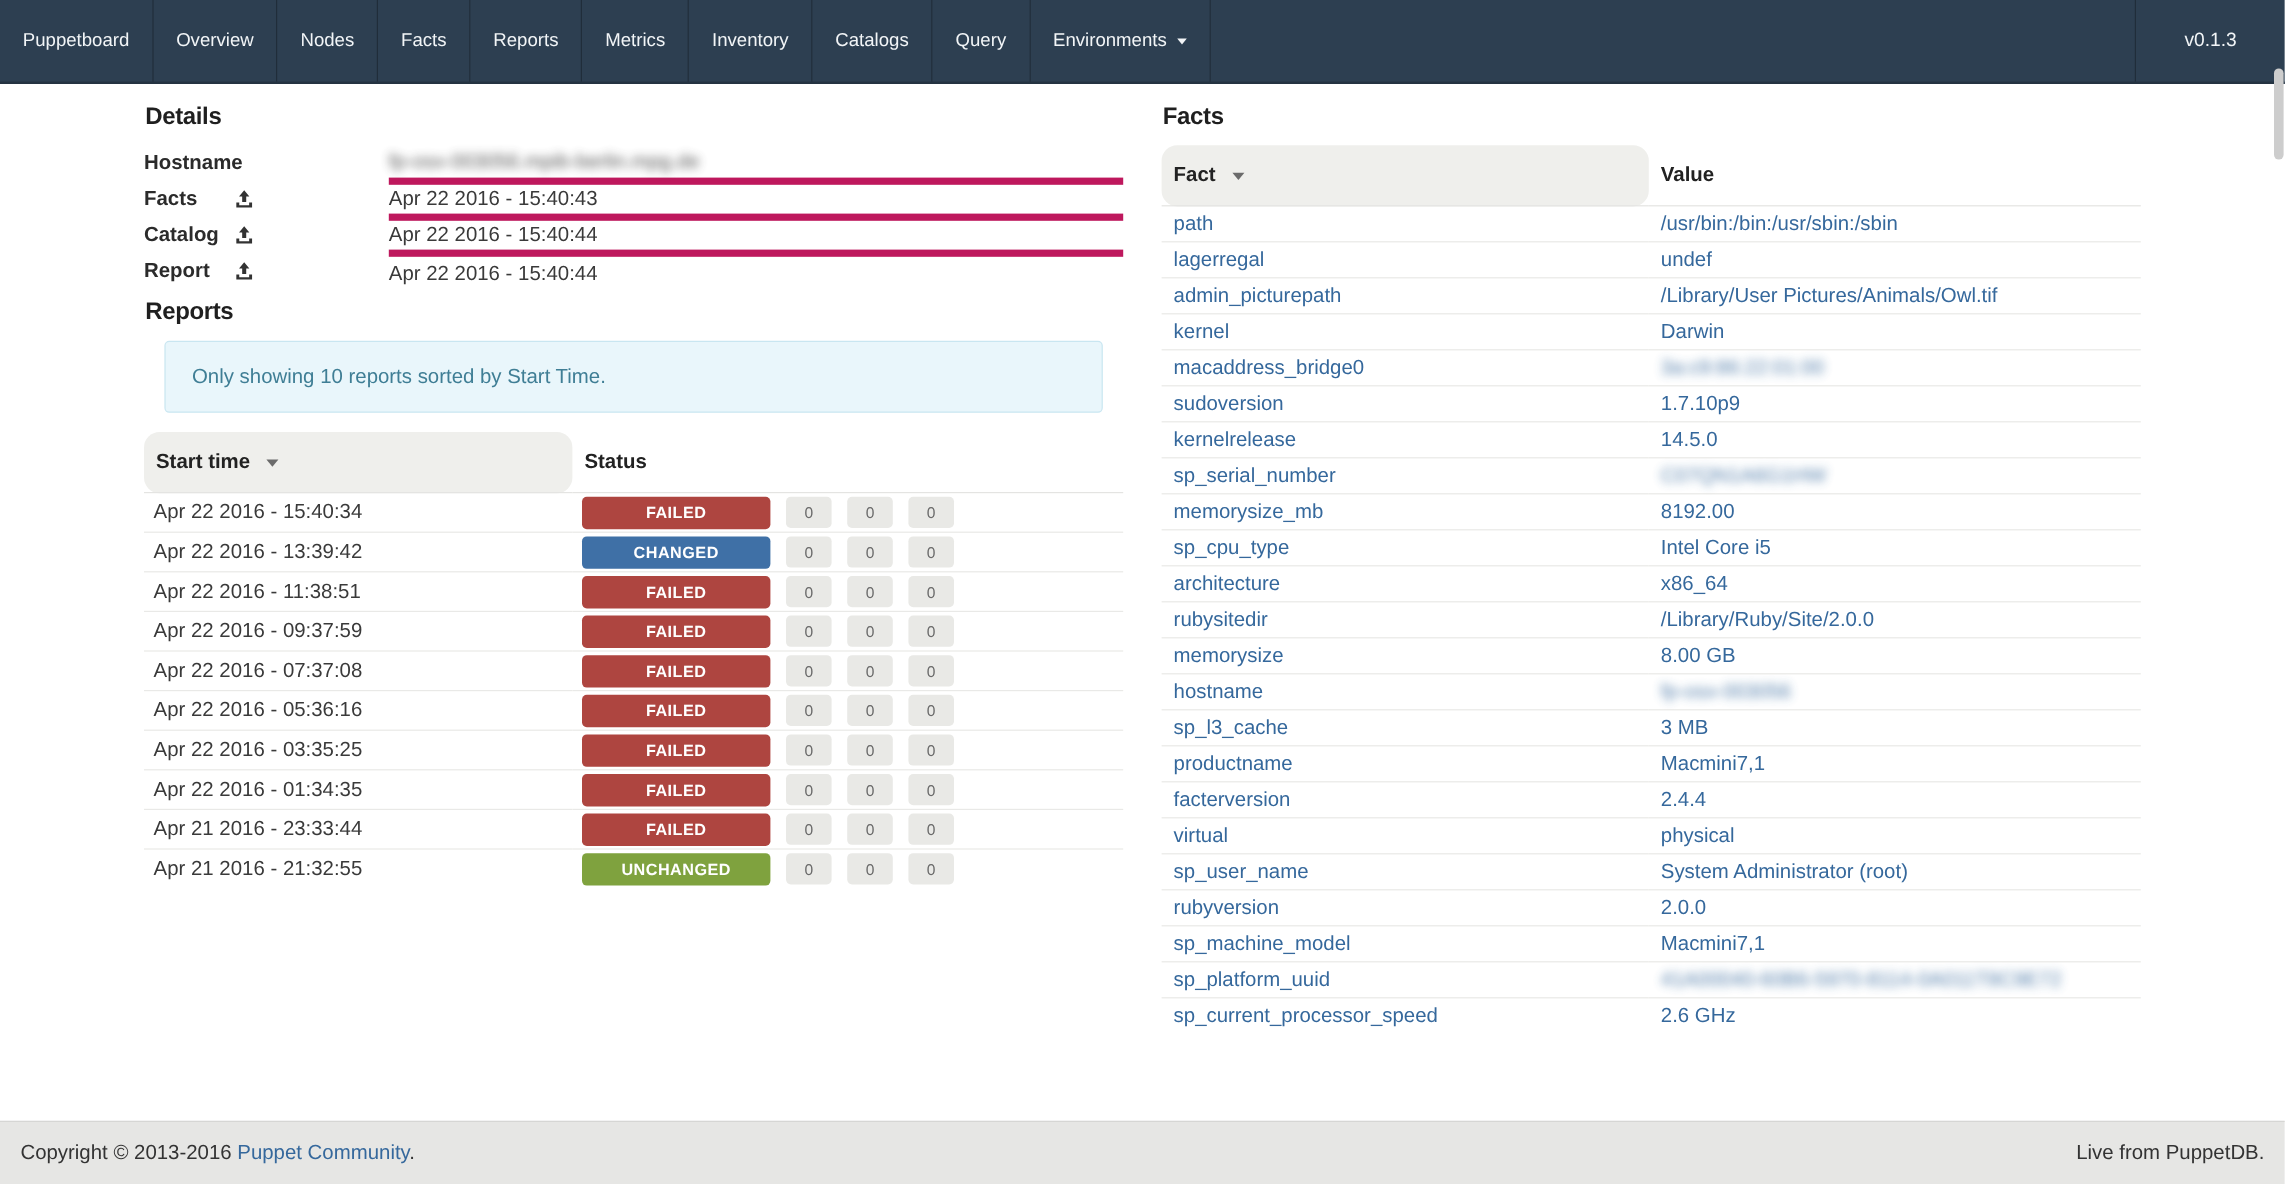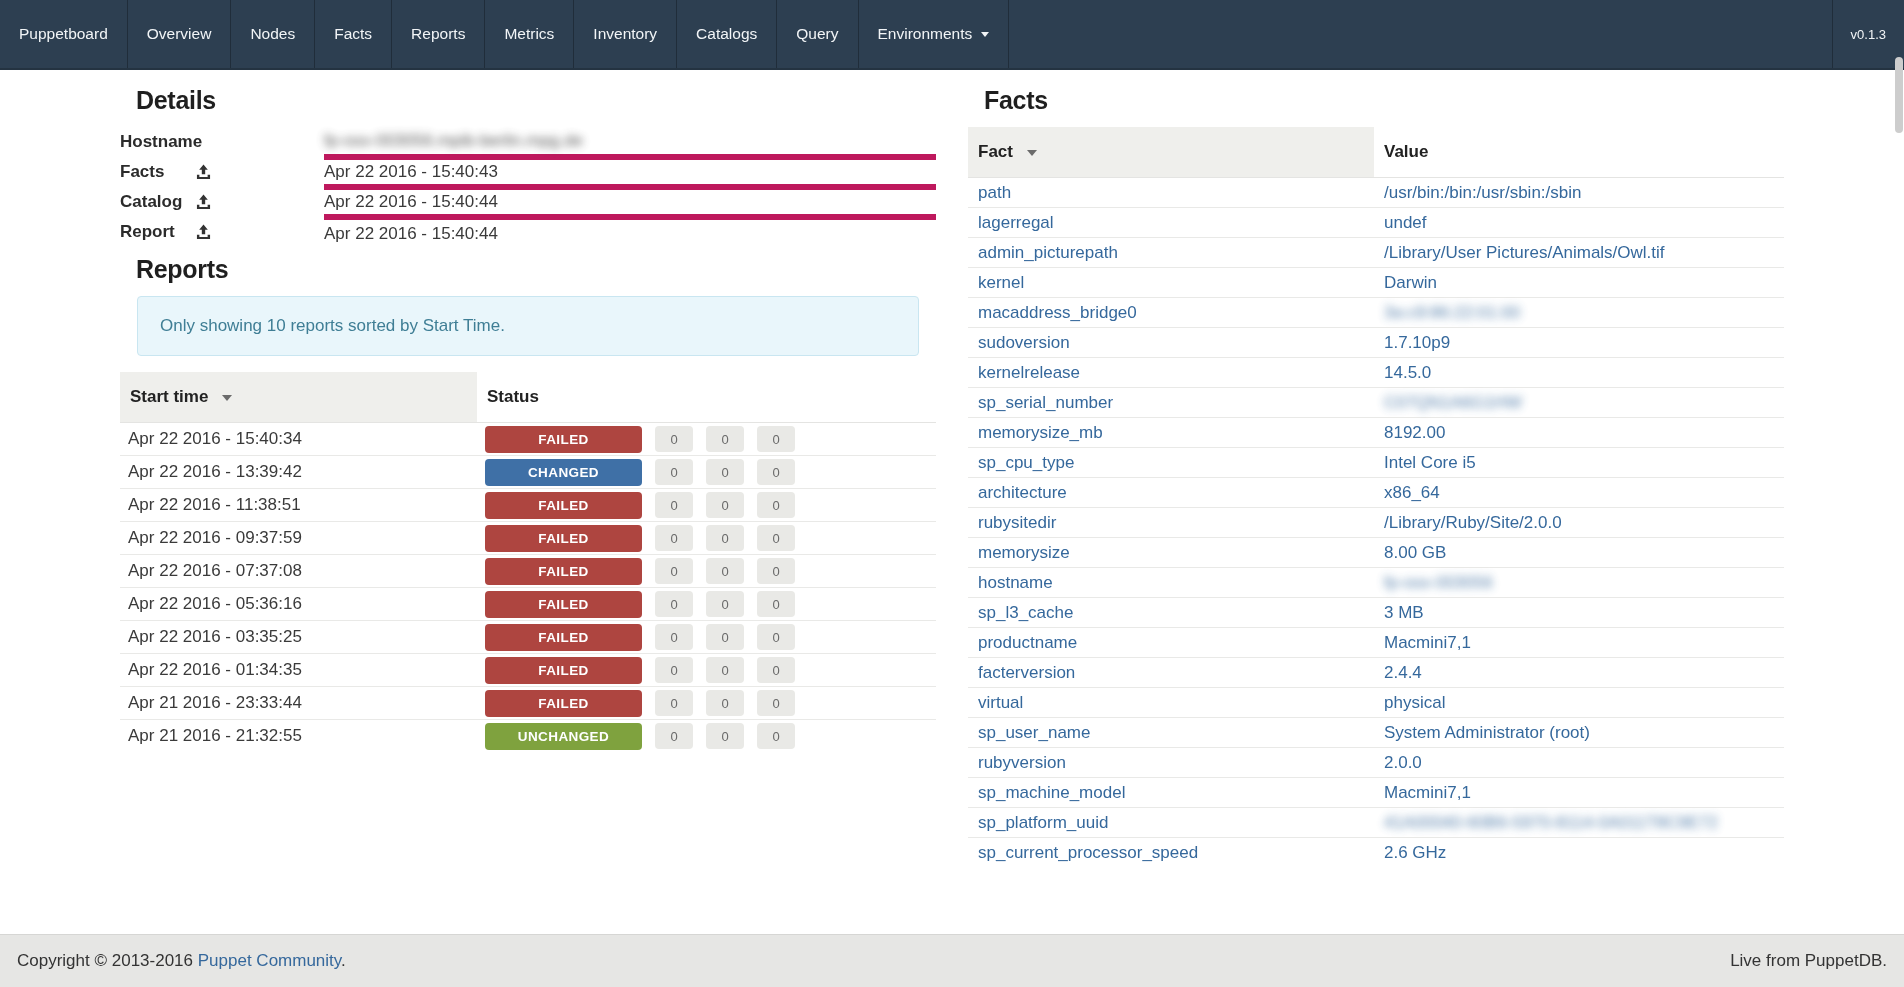--- a/index.html
+++ b/index.html
@@ -16,33 +16,33 @@
     border-bottom: 2px solid #243341;
   }
   .nav-links { display: flex; }
   .nav-item {
     display: flex; align-items: center; padding: 0 19px;
     font-size: 15.5px; color: #f2f5f7; border-right: 1px solid rgba(0,0,0,0.28);
     cursor: pointer; white-space: nowrap;
   }
   .nav-spacer { flex: 1; }
   .nav-version {
-    display: flex; align-items: center; padding: 0 18px; font-size: 13px;
+    display: flex; align-items: center; padding: 0 40px; font-size: 16px;
     color: #f2f5f7; border-left: 1px solid rgba(0,0,0,0.28);
   }
   .caret-down {
     width: 0; height: 0; border-left: 4.5px solid transparent;
     border-right: 4.5px solid transparent; border-top: 5px solid #f2f5f7;
     margin-left: 9px; display: inline-block;
   }
 
   
   .content { display: flex; gap: 32px; padding: 16px 120px 0; }
   .col { width: 816px; flex: none; }
-  h2 { font-size: 25px; font-weight: bold; color: #1f1f1f; margin: 0 16px 12px; letter-spacing: -0.3px; }
+  h2 { font-size: 20px; font-weight: bold; color: #1f1f1f; margin: 0 1px 12px; letter-spacing: -0.3px; }
   h2.reports-h { margin-top: 8px; }
 
   
   .details-table { width: 100%; border-collapse: collapse; }
   .details-table td { font-size: 17px; height: 30px; padding: 2px 0; vertical-align: middle; }
   .details-table .dlabel { width: 204px; font-weight: bold; color: #2b2b2b; position: relative; }
   .details-table tr + tr .dval { border-top: 6px solid #be185d; }
   .dval { color: #3a3a3a; }
   .upload-icon { position: absolute; left: 76px; top: 50%; transform: translateY(-50%); line-height: 0; cursor: pointer; }
   .blurred { filter: blur(4px); opacity: 0.85; }
@@ -50,21 +50,21 @@
   
   .alert {
     background: #e9f6fb; border: 1px solid #c9e6f1; border-radius: 4px;
     color: #3f7e95; font-size: 17px; padding: 19px 22px; margin: 2px 17px 16px;
   }
 
   
   .data-table { width: 100%; border-collapse: collapse; }
   .data-table th {
     text-align: left; font-size: 17px; font-weight: bold; color: #222;
-    padding: 15px 10px; border-bottom: 1px solid #e4e4e2;
+    padding: 15px 10px; border-bottom: 1px solid #e4e4e2; border-radius: 13px;
   }
   .data-table th.sorted { background: #efefec; }
   .reports-table th.sorted { width: 357px; }
   .facts-table th.sorted { width: 406px; }
   .data-table td {
     font-size: 17px; color: #3a3a3a; padding: 2px 8px;
     border-top: 1px solid #e9e9e7; vertical-align: middle;
   }
   .reports-table td { height: 33px; }
   .facts-table td { height: 30px; padding: 2px 10px; }

